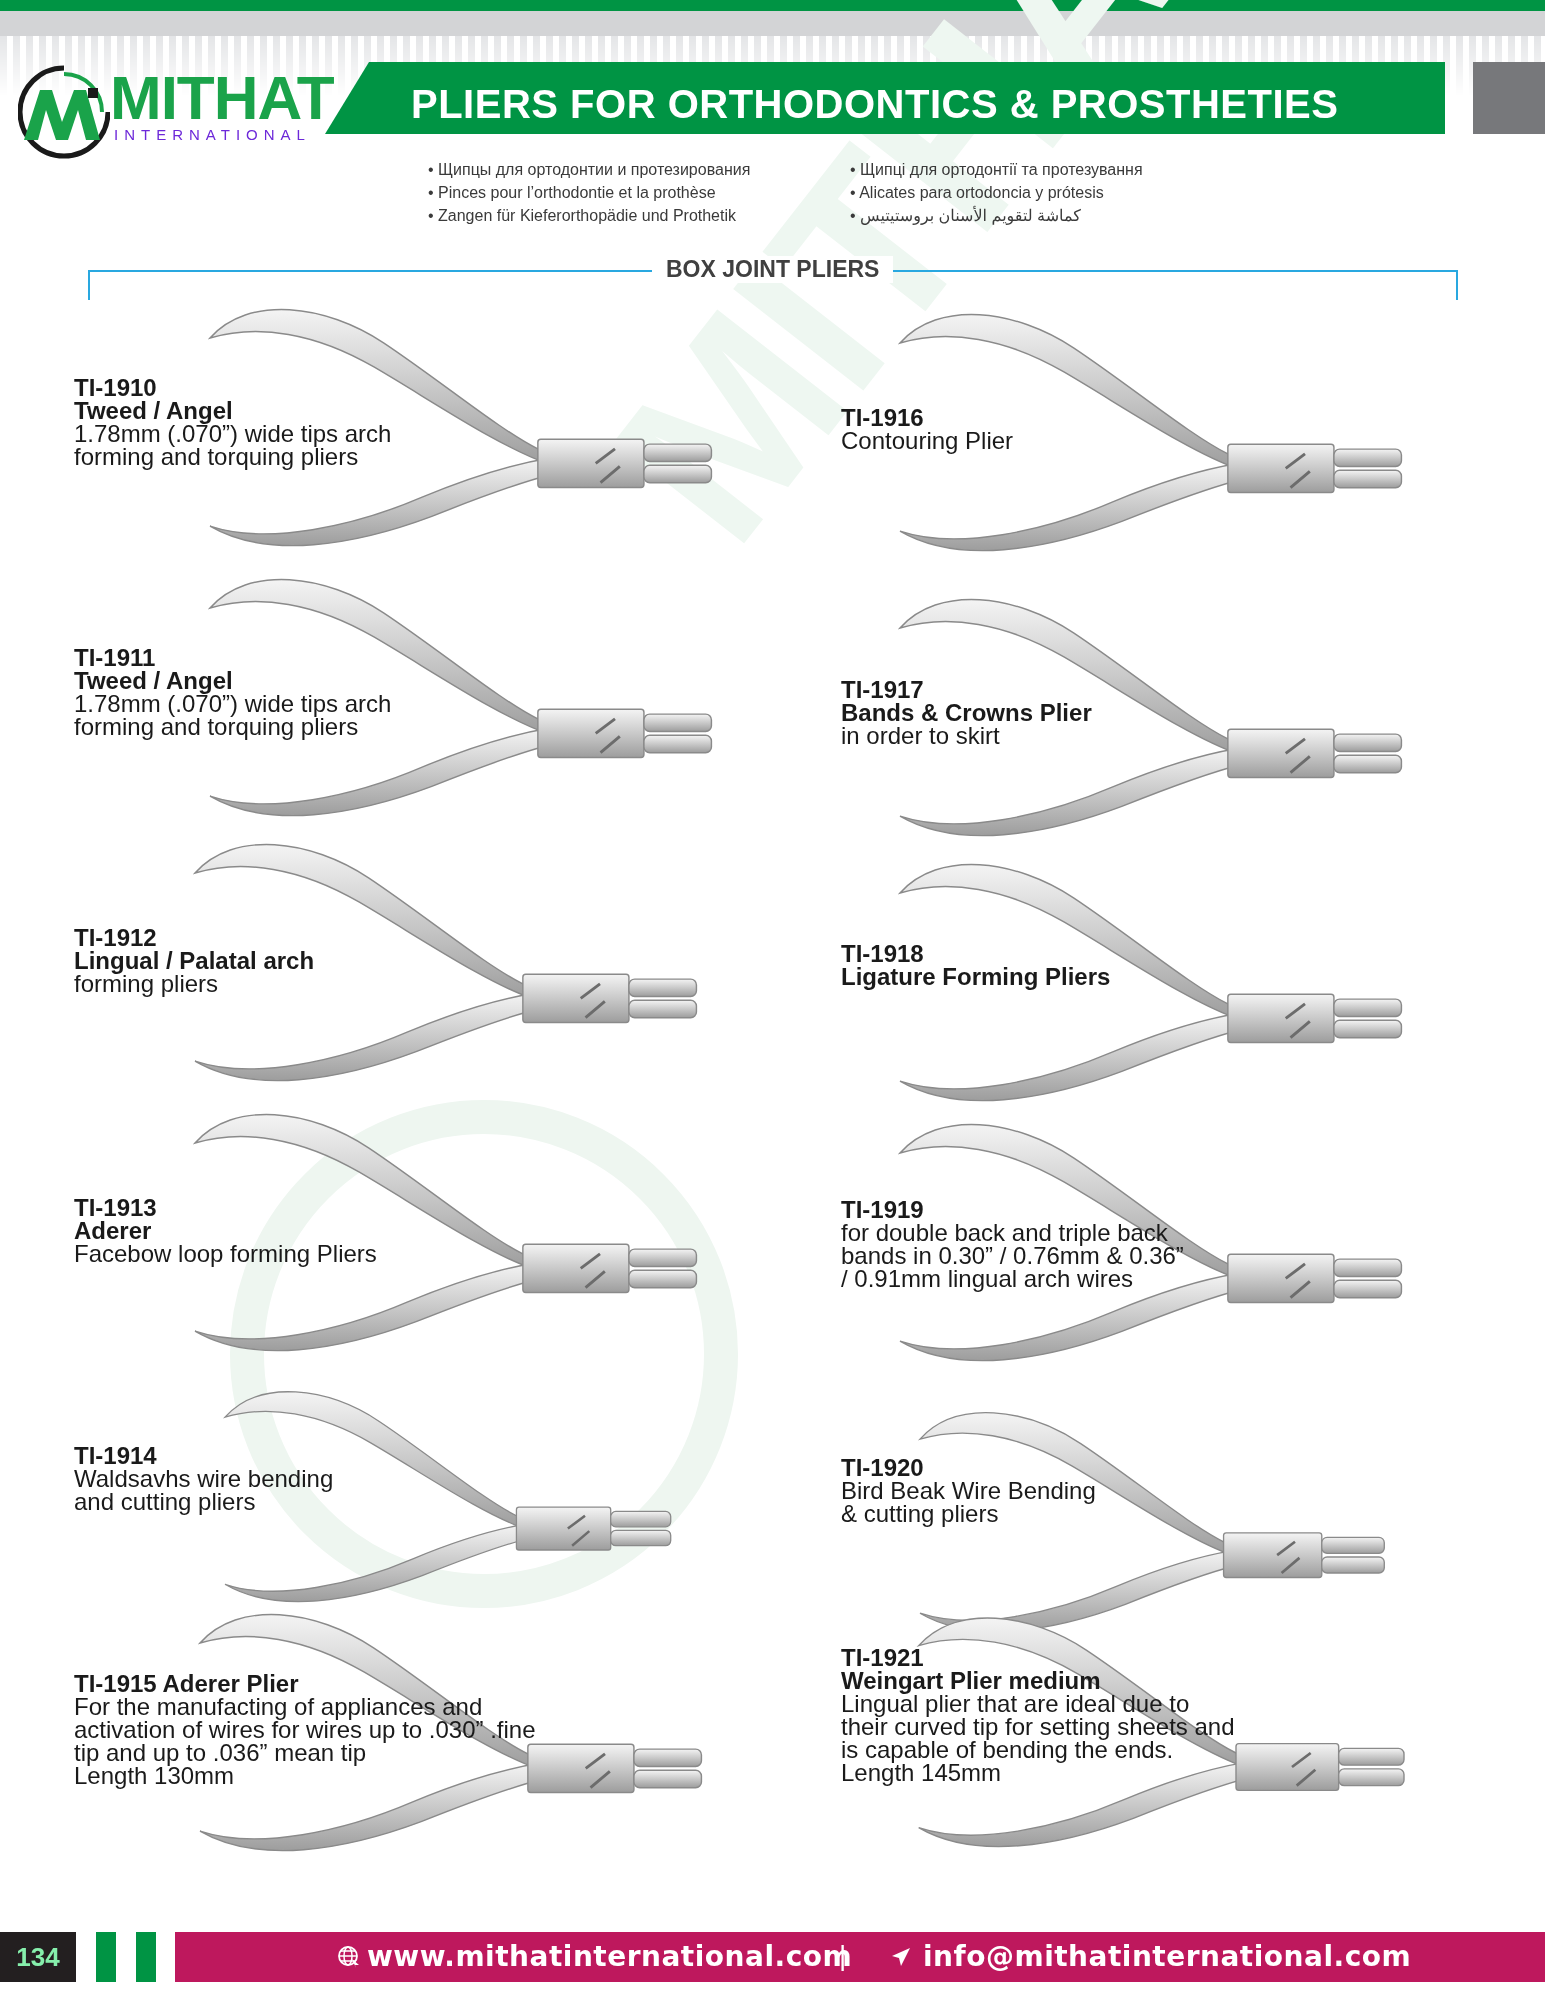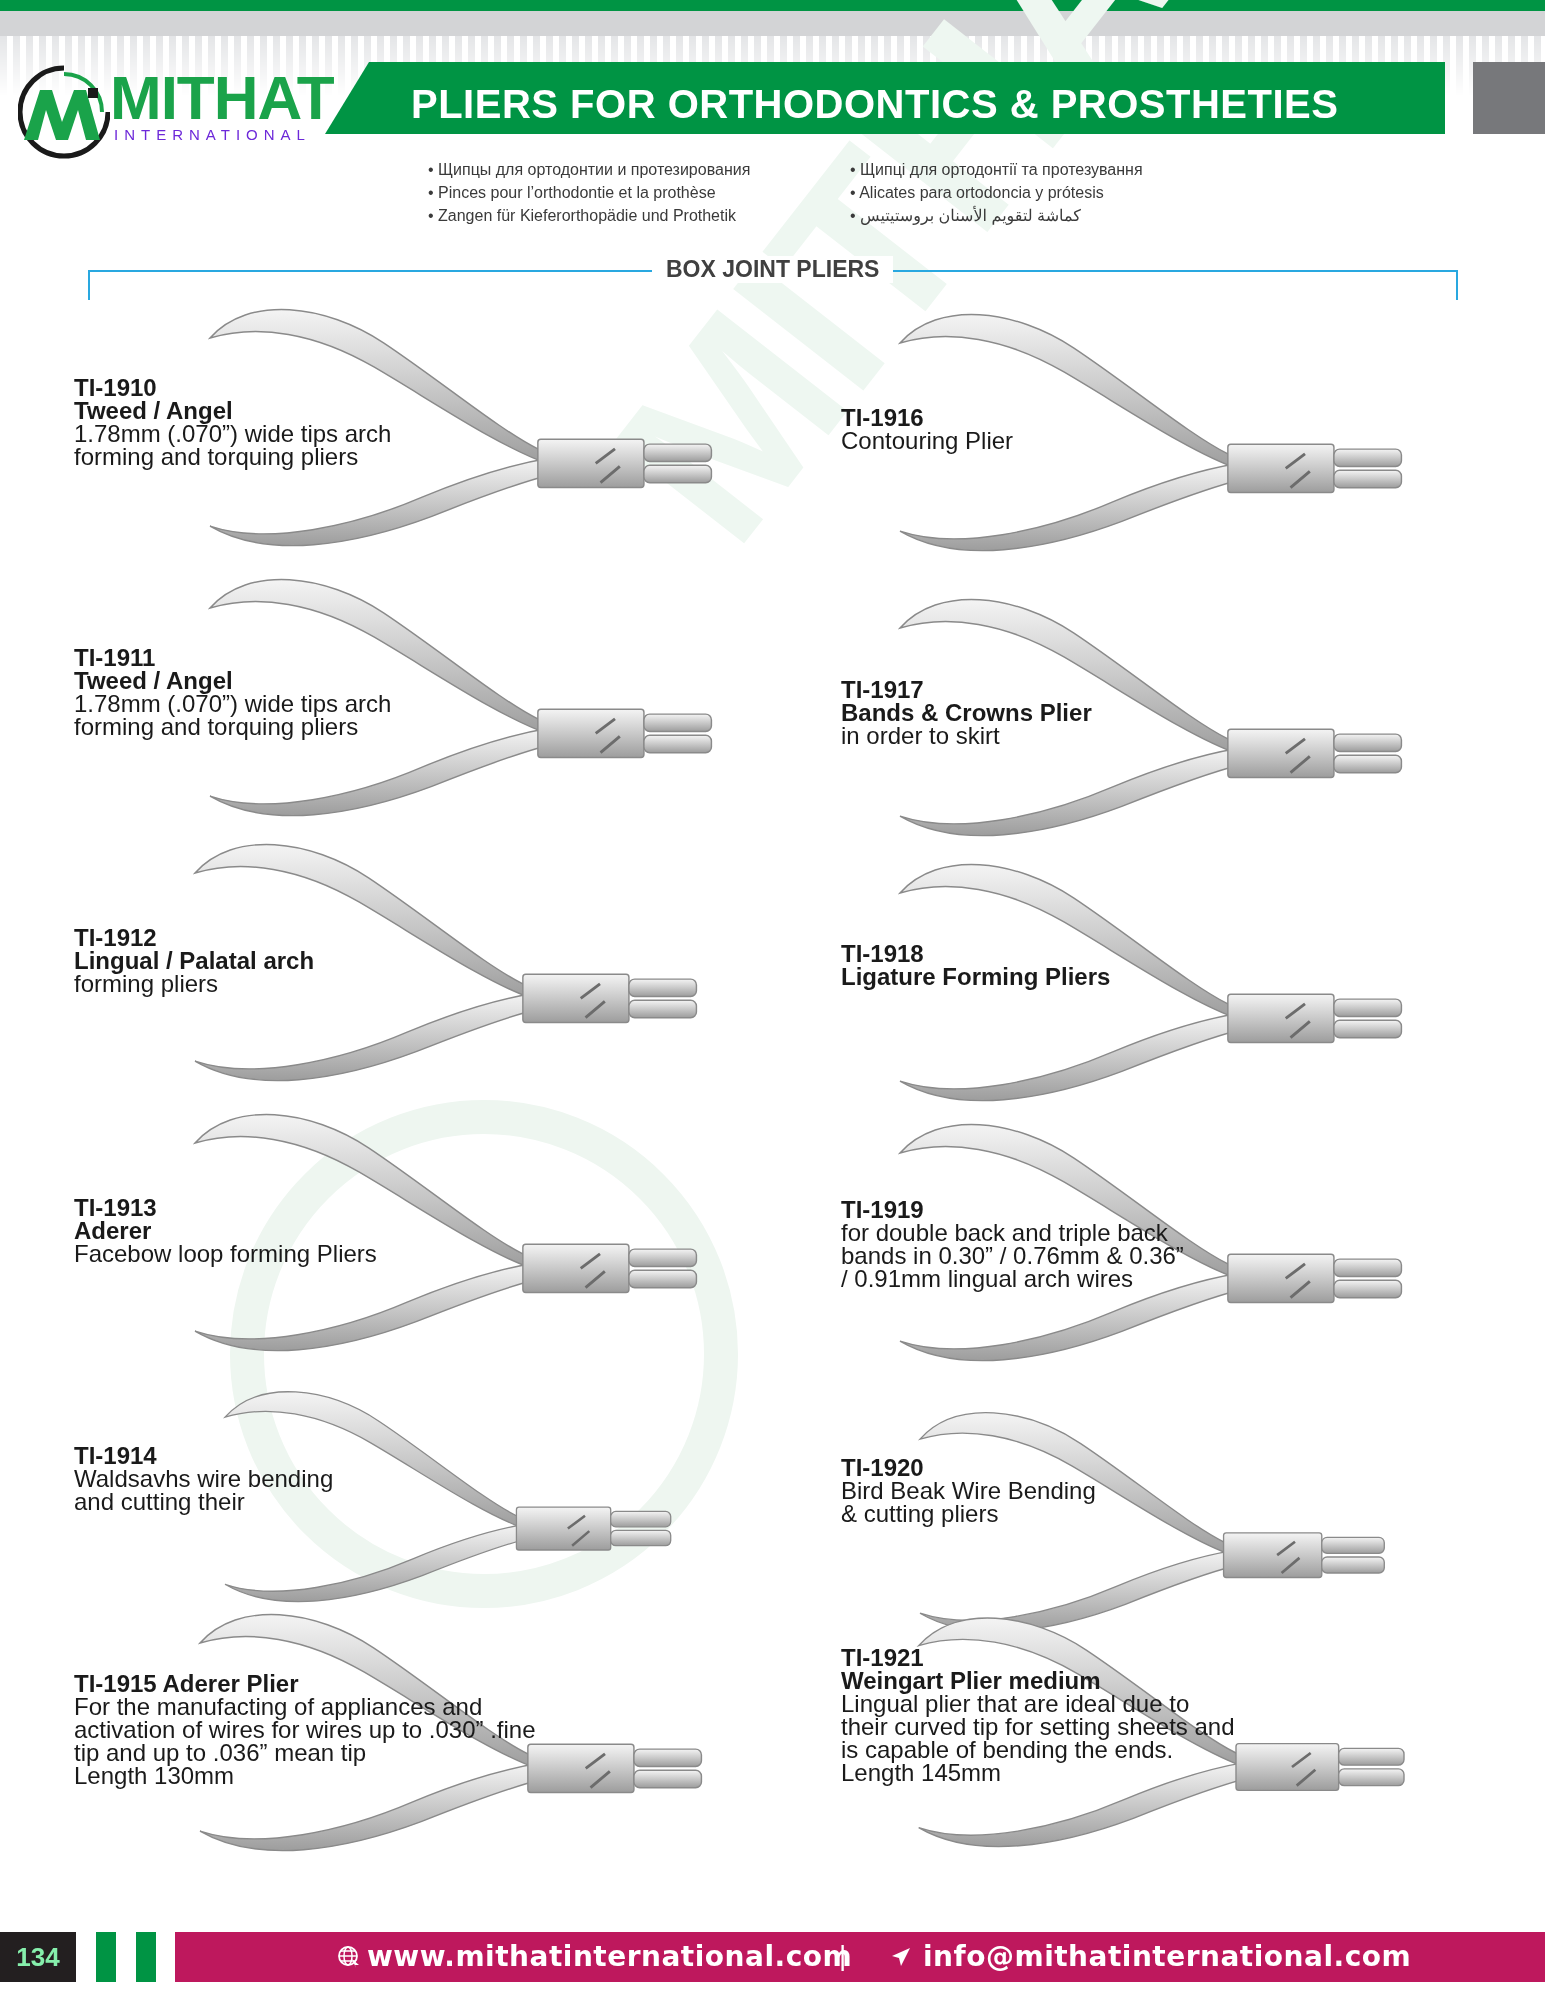--- a/index.html
+++ b/index.html
@@ -150,21 +150,21 @@
   <div>forming pliers</div>
 </div>
 <div class="item" style="left:74px;top:1196px">
   <div class="code">TI-1913</div>
   <div class="name">Aderer</div>
   <div>Facebow loop forming Pliers</div>
 </div>
 <div class="item" style="left:74px;top:1444px">
   <div class="code">TI-1914</div>
   <div>Waldsavhs wire bending</div>
-  <div>and cutting their</div>
+  <div>and cutting pliers</div>
 </div>
 <div class="item" style="left:74px;top:1672px">
   <div class="code">TI-1915 Aderer Plier</div>
   <div>For the manufacting of appliances and</div>
   <div>activation of wires for wires up to .030” .fine</div>
   <div>tip and up to .036” mean tip</div>
   <div>Length 130mm</div>
 </div>
 
 <div class="item" style="left:841px;top:406px">

